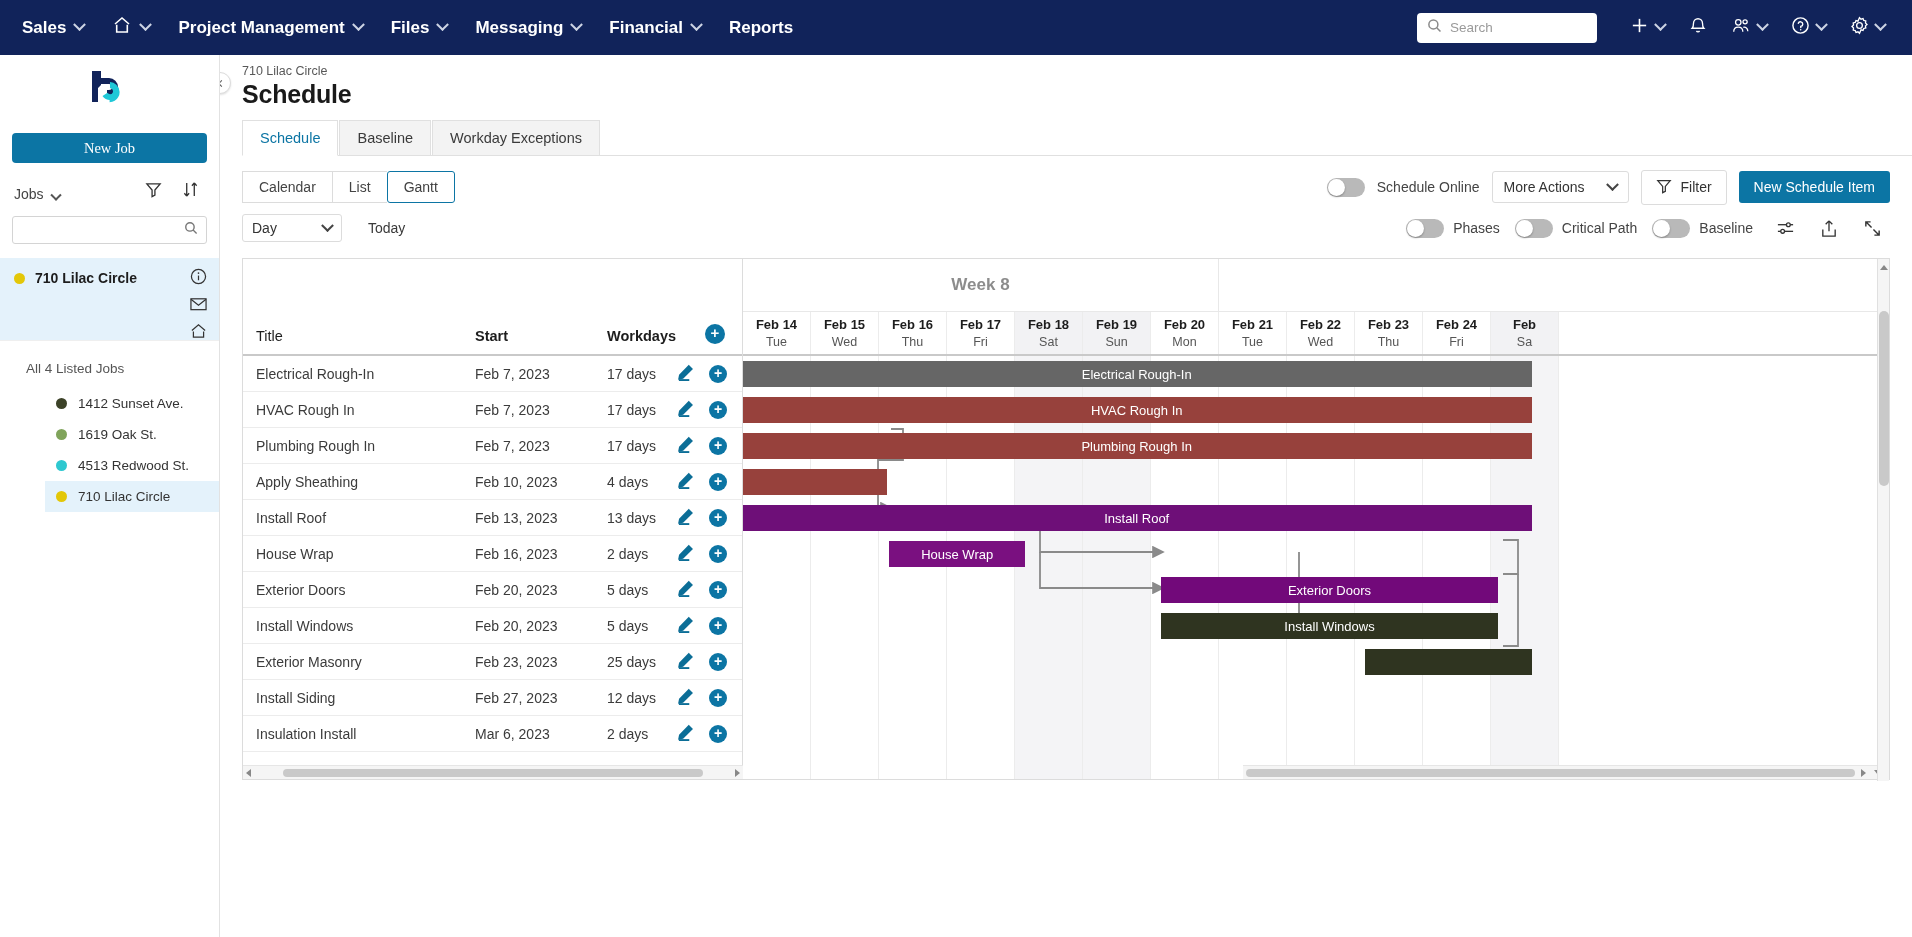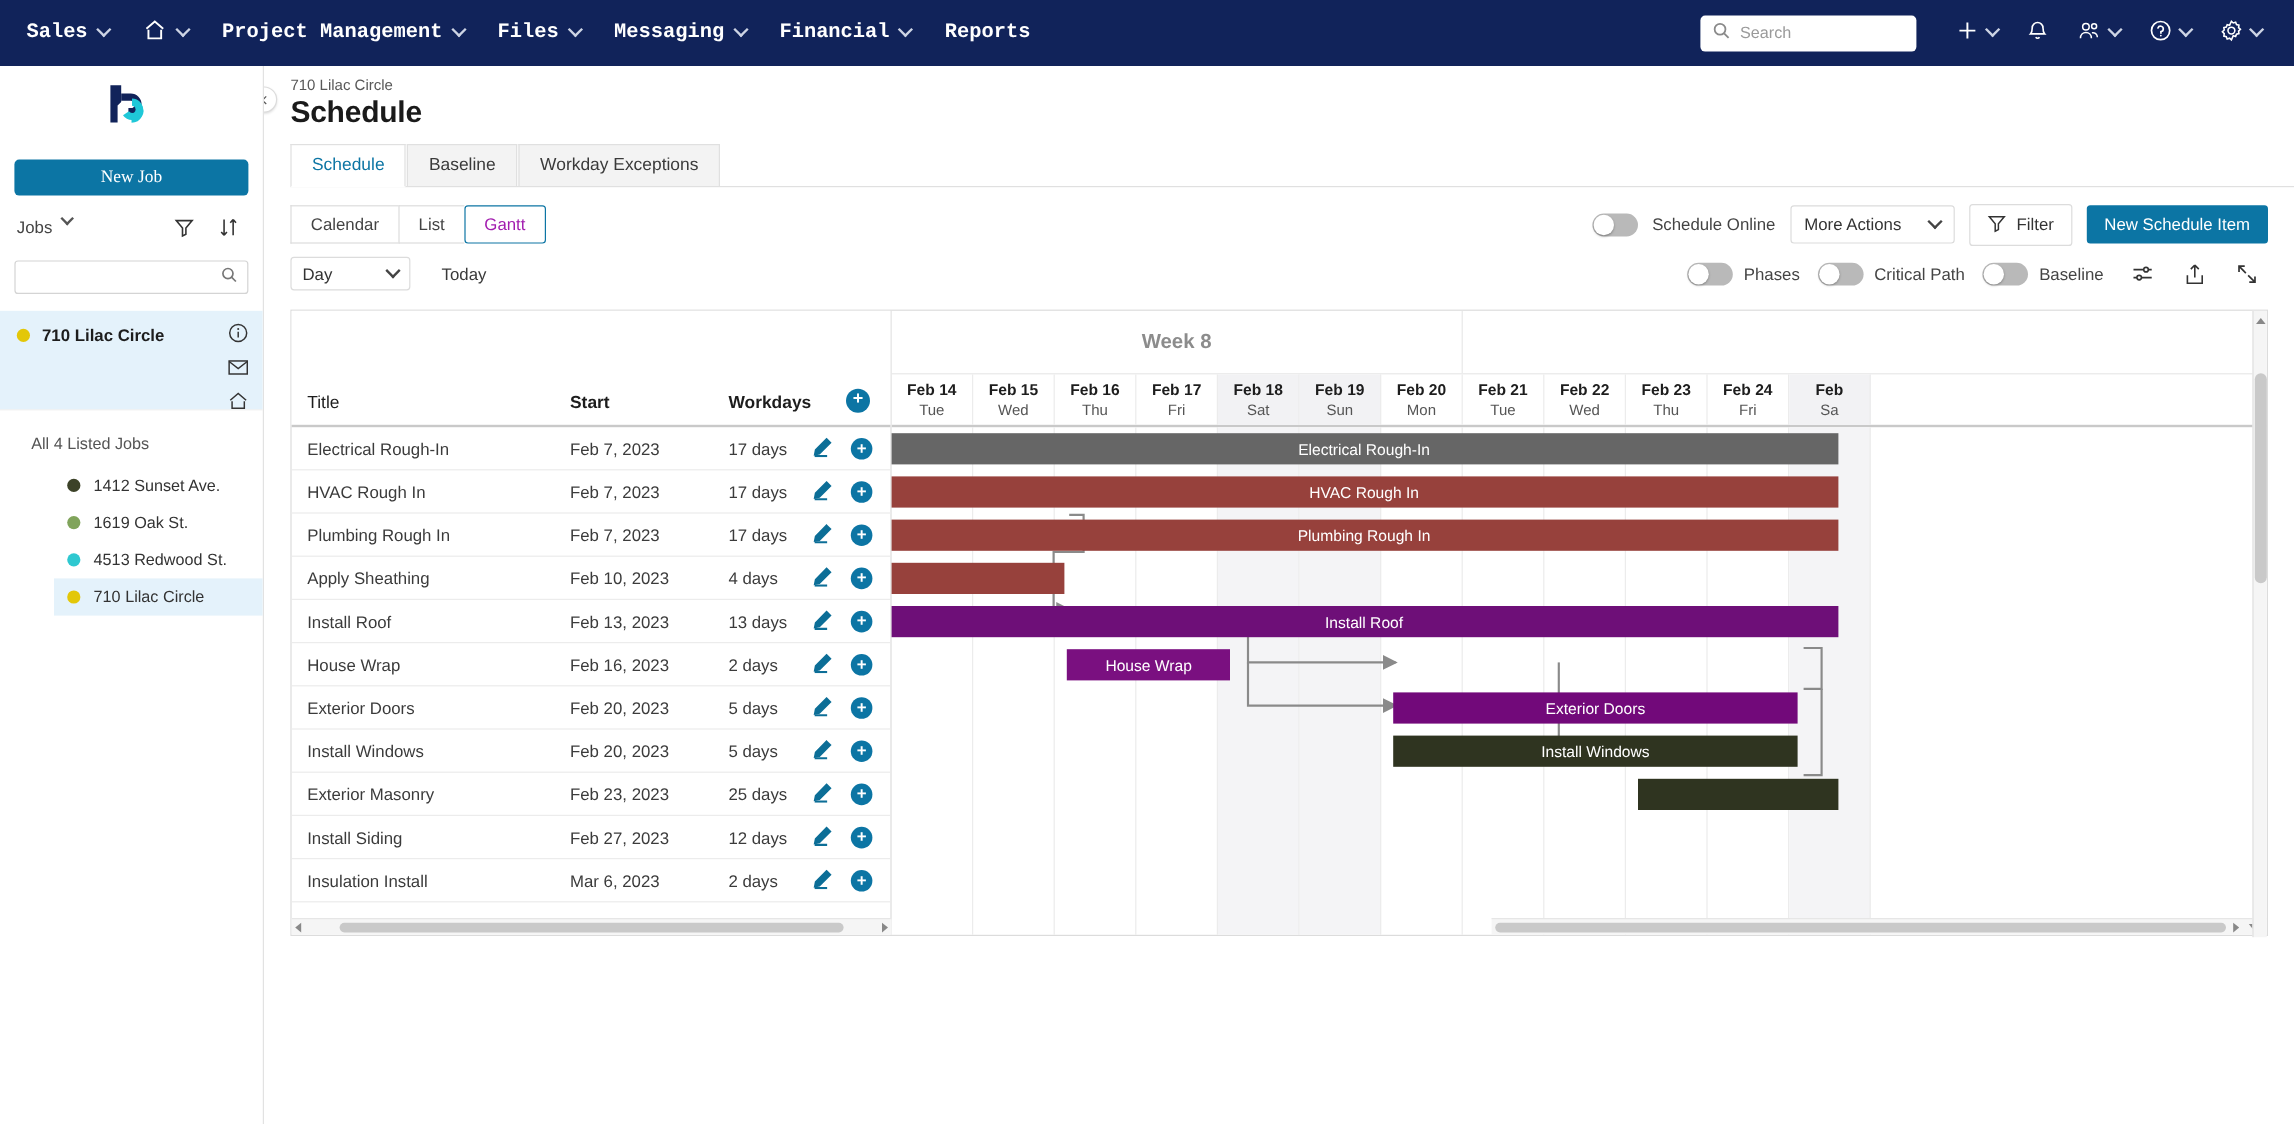--- a/index.html
+++ b/index.html
@@ -79,21 +79,21 @@
   }
   .newjob-btn {
     display: block; margin: 14px 12px 0;
     background: #0c75a4; color: #fff;
     border: none; border-radius: 4px;
     height: 30px; width: calc(100% - 24px);
     font-size: 14.5px; font-family: Liberation Serif, serif;
     cursor: pointer;
   }
   .jobs-row {
-    display: flex; align-items: flex-start;
+    display: flex; align-items: flex-end;
     margin: 18px 14px 0; gap: 8px;
   }
   .jobs-label { font-size: 14px; color: #444; }
   .jobs-caret {
     width: 8px; height: 8px;
     border-right: 2px solid #555; border-bottom: 2px solid #555;
     transform: rotate(45deg) translate(-2px,-2px);
     margin-right: auto;
   }
   .jobs-row .ico-btn { cursor: pointer; padding: 0 6px; }
@@ -176,21 +176,21 @@
     padding: 12px 22px 0 22px; height: 50px;
   }
   .segmented { display: flex; }
   .seg {
     padding: 7px 16px; font-size: 14px;
     border: 1px solid #dcdcdc; border-right: none;
     background: #fff; color: #444; cursor: pointer;
   }
   .seg:last-child { border-right: 1px solid #dcdcdc; }
   .seg.active {
-    color: #a21caf; border: 1.5px solid #0c75a4; border-radius: 3px;
+    color: #404040; border: 1.5px solid #0c75a4; border-radius: 3px;
   }
   .tb-right { margin-left: auto; display: flex; align-items: center; gap: 12px; }
   .toggle {
     width: 38px; height: 19px; border-radius: 10px;
     background: #b9b9b9; position: relative; cursor: pointer; flex:0 0 auto;
   }
   .toggle .knob {
     position: absolute; width: 17px; height: 17px; border-radius: 50%;
     background: #fff; top: 1px; left: 1px;
     box-shadow: 0 1px 2px rgba(0,0,0,.3);
@@ -312,21 +312,21 @@
   .tri.l { border-top:4px solid transparent; border-bottom:4px solid transparent; border-right:5px solid #888; }
   .tri.r { border-top:4px solid transparent; border-bottom:4px solid transparent; border-left:5px solid #888; }
   .tri.d { border-left:4px solid transparent; border-right:4px solid transparent; border-top:5px solid #888; }
   .tri.u { border-left:4px solid transparent; border-right:4px solid transparent; border-bottom:5px solid #888; }
   svg.links { position: absolute; inset: 0; pointer-events: none; overflow: visible; }
 </style>
 </head>
 <body>
 
 <div class="topnav">
-  <div id="nav-items" style="display:flex;align-items:center;font-family:Liberation Mono, monospace;">
+  <div id="nav-items" style="display:flex;align-items:center;">
       <div class="nav-item">
         <span>Sales</span>
         <span class="caret"></span>
       </div>
       <div class="nav-item">
         <span><svg class="home-ico" viewBox="0 0 20 20" fill="none" stroke="#fff" stroke-width="1.6">
             <path d="M3 9l7-6 7 6M4.7 9.8V17h10.6V9.8"></path>
           </svg></span>
         <span class="caret"></span>
       </div>

